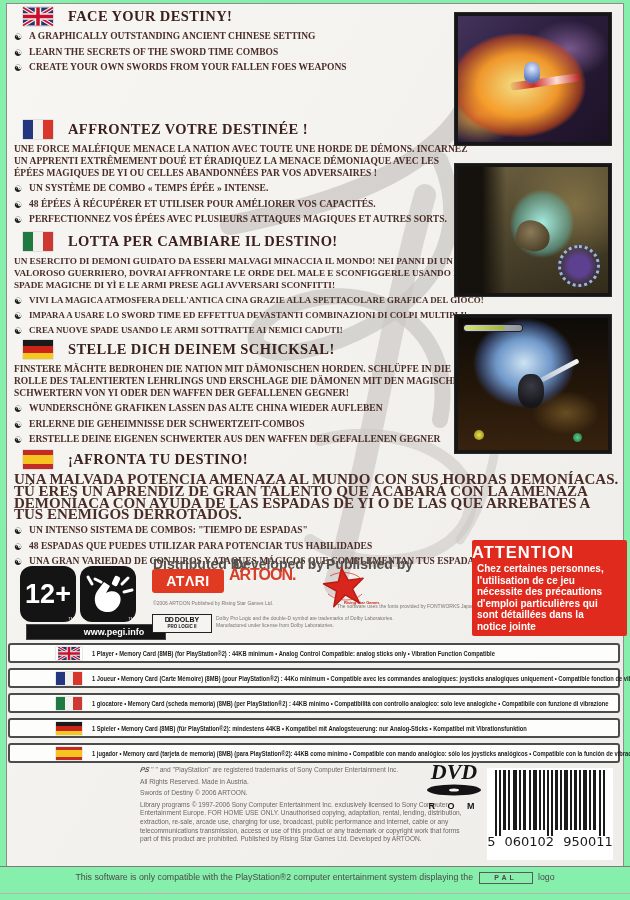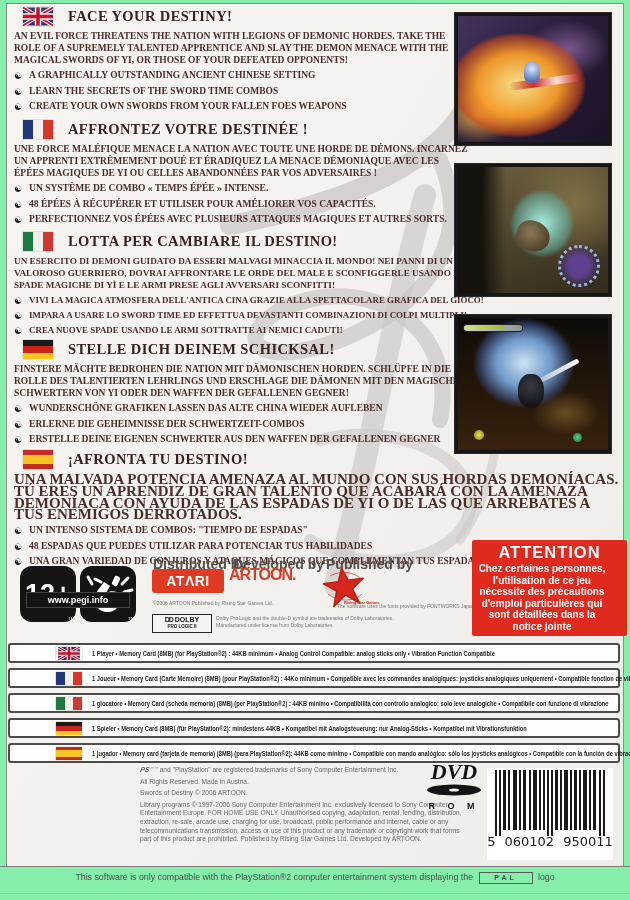--- a/index.html
+++ b/index.html
@@ -32,21 +32,21 @@
   .pegi-age{font-family:"Liberation Sans",sans-serif;font-weight:bold;font-size:27px;text-align:center;line-height:56px;}
   .tm{position:absolute;right:2px;bottom:1px;font-size:4px;font-family:"Liberation Sans",sans-serif;color:#fff;}
   .pegi-url{position:absolute;background:#141414;border:1px solid #444;color:#fff;font-family:"Liberation Sans",sans-serif;font-weight:bold;font-size:9px;text-align:center;line-height:14px;}
   .cred-label{position:absolute;font-family:"Liberation Sans",sans-serif;font-size:14px;color:#55504c;font-weight:bold;}
   .atari{position:absolute;background:#e13a22;border-radius:3px;color:#fff;font-family:"Liberation Sans",sans-serif;font-weight:bold;text-align:center;}
   .artoon{position:absolute;color:#d6402a;font-family:"Liberation Sans",sans-serif;font-weight:bold;letter-spacing:-1px;}
   .rs-text{position:absolute;color:#c42318;font-family:"Liberation Sans",sans-serif;font-size:4px;font-weight:bold;}
   .fineprint{position:absolute;font-family:"Liberation Sans",sans-serif;font-size:5px;color:#7a756f;line-height:6.5px;}
   .dolby{position:absolute;border:1px solid #222;color:#111;font-family:"Liberation Sans",sans-serif;text-align:center;background:#f6f4f1;}
   
-  .attention{position:absolute;left:472px;top:540px;width:155px;height:96px;background:#e02a1e;border-radius:2px;color:#fff;text-align:center;font-family:"Liberation Sans",sans-serif;}
+  .attention{position:absolute;left:472px;top:540px;width:155px;height:96px;background:#e02a1e;border-radius:2px;color:#fff;text-align:left;font-family:"Liberation Sans",sans-serif;}
   .attention .att-title{font-size:16.5px;font-weight:bold;letter-spacing:1px;margin-top:3px;}
   .attention .att-body{font-size:10px;font-weight:bold;line-height:11.5px;padding:1px 20px 0 5px;}
   
   .spec-row{position:absolute;left:8px;width:612px;height:20px;border:2px solid #4c4c4c;border-radius:3px;background:#fdfdfc;display:flex;align-items:center;box-sizing:border-box;}
   .spec-row .flag{margin-left:46px;}
   .spec-text{font-family:"Liberation Sans",sans-serif;font-size:7px;font-weight:bold;color:#1c1c1c;white-space:nowrap;margin-left:10px;transform:scaleX(.82);transform-origin:left center;}
   
   .legal{position:absolute;left:140px;top:766px;width:322px;font-family:"Liberation Sans",sans-serif;font-size:6.6px;color:#6b6661;line-height:8.6px;}
   .legal p{margin:0 0 3px 0;}
   .ps-mark{display:inline-block;font-weight:bold;font-style:italic;font-size:7px;color:#555;transform:skewX(-12deg);margin-right:2px;}
@@ -86,21 +86,20 @@
         <svg viewBox="0 0 60 36">
             <rect width="60" height="36" fill="#26356f"></rect>
             <path d="M0,0 60,36 M60,0 0,36" stroke="#f2f0ec" stroke-width="8"></path>
             <path d="M0,0 60,36 M60,0 0,36" stroke="#c8102e" stroke-width="3.4"></path>
             <path d="M30,0 V36 M0,18 H60" stroke="#f2f0ec" stroke-width="13"></path>
             <path d="M30,0 V36 M0,18 H60" stroke="#c8102e" stroke-width="7"></path>
           </svg>
       </span>
       <span class="sec-title">FACE YOUR DESTINY!</span>
     </div>
-    <div class="sec-body">AN EVIL FORCE THREATENS THE NATION WITH LEGIONS OF DEMONIC HORDES. TAKE THE ROLE OF A SUPREMELY TALENTED APPRENTICE AND SLAY THE DEMON MENACE WITH THE MAGICAL SWORDS OF YI, OR THOSE OF YOUR DEFEATED OPPONENTS!</div>
     <div class="bullets">
       <div class="bullet">
           <span class="yy">☯</span>
           <span>A GRAPHICALLY OUTSTANDING ANCIENT CHINESE SETTING</span>
         </div>
       <div class="bullet">
           <span class="yy">☯</span>
           <span>LEARN THE SECRETS OF THE SWORD TIME COMBOS</span>
         </div>
       <div class="bullet">
@@ -239,21 +238,21 @@
   <div class="pegi-box" style="left:80px;top:566px;">
     <svg viewBox="0 0 56 56" style="position:absolute;inset:0;">
       <g fill="#fff">
         <path d="M20,44 C14,40 13,30 18,24 L24,16 L30,20 L26,27 C31,24 38,25 40,30 C42,35 39,42 33,45 C29,47 23,46 20,44 Z"></path>
         <rect x="33" y="10" width="6" height="10" rx="2" transform="rotate(25 36 15)"></rect>
         <path d="M42,18 l6,-6 M44,26 l8,-2 M12,18 l-4,-7 M15,13 l6,3" stroke="#fff" stroke-width="3" stroke-linecap="round"></path>
       </g>
     </svg>
     <span class="tm">TM</span>
   </div>
-  <div class="pegi-url" style="left:26px;top:592px;width:102px;">www.pegi.info</div>
+  <div class="pegi-url" style="left:26px;top:624px;width:102px;padding-left:36px;">www.pegi.info</div>
 
   <span class="cred-label" style="left:153px;top:556px;">Distributed by</span>
   <div class="atari" style="left:152px;top:569px;width:72px;height:24px;font-size:14px;line-height:24px;letter-spacing:.5px;">ATΛRI</div>
 
   <span class="cred-label" style="left:233px;top:556px;">Developed by</span>
   <div class="artoon" style="left:229px;top:566px;font-size:16px;">ARTOON.</div>
 
   <span class="cred-label" style="left:326px;top:556px;">Published by</span>
   <svg style="position:absolute;left:320px;top:566px;width:48px;height:42px;" viewBox="0 0 48 42">
     <path d="M24,2 L29,15 L44,15 L32,24 L37,39 L24,29 L11,39 L16,24 L4,15 L19,15 Z" fill="#d8261c" stroke="#b71d14" stroke-width="1.5" stroke-linejoin="round" transform="rotate(-8 24 20)"></path>

